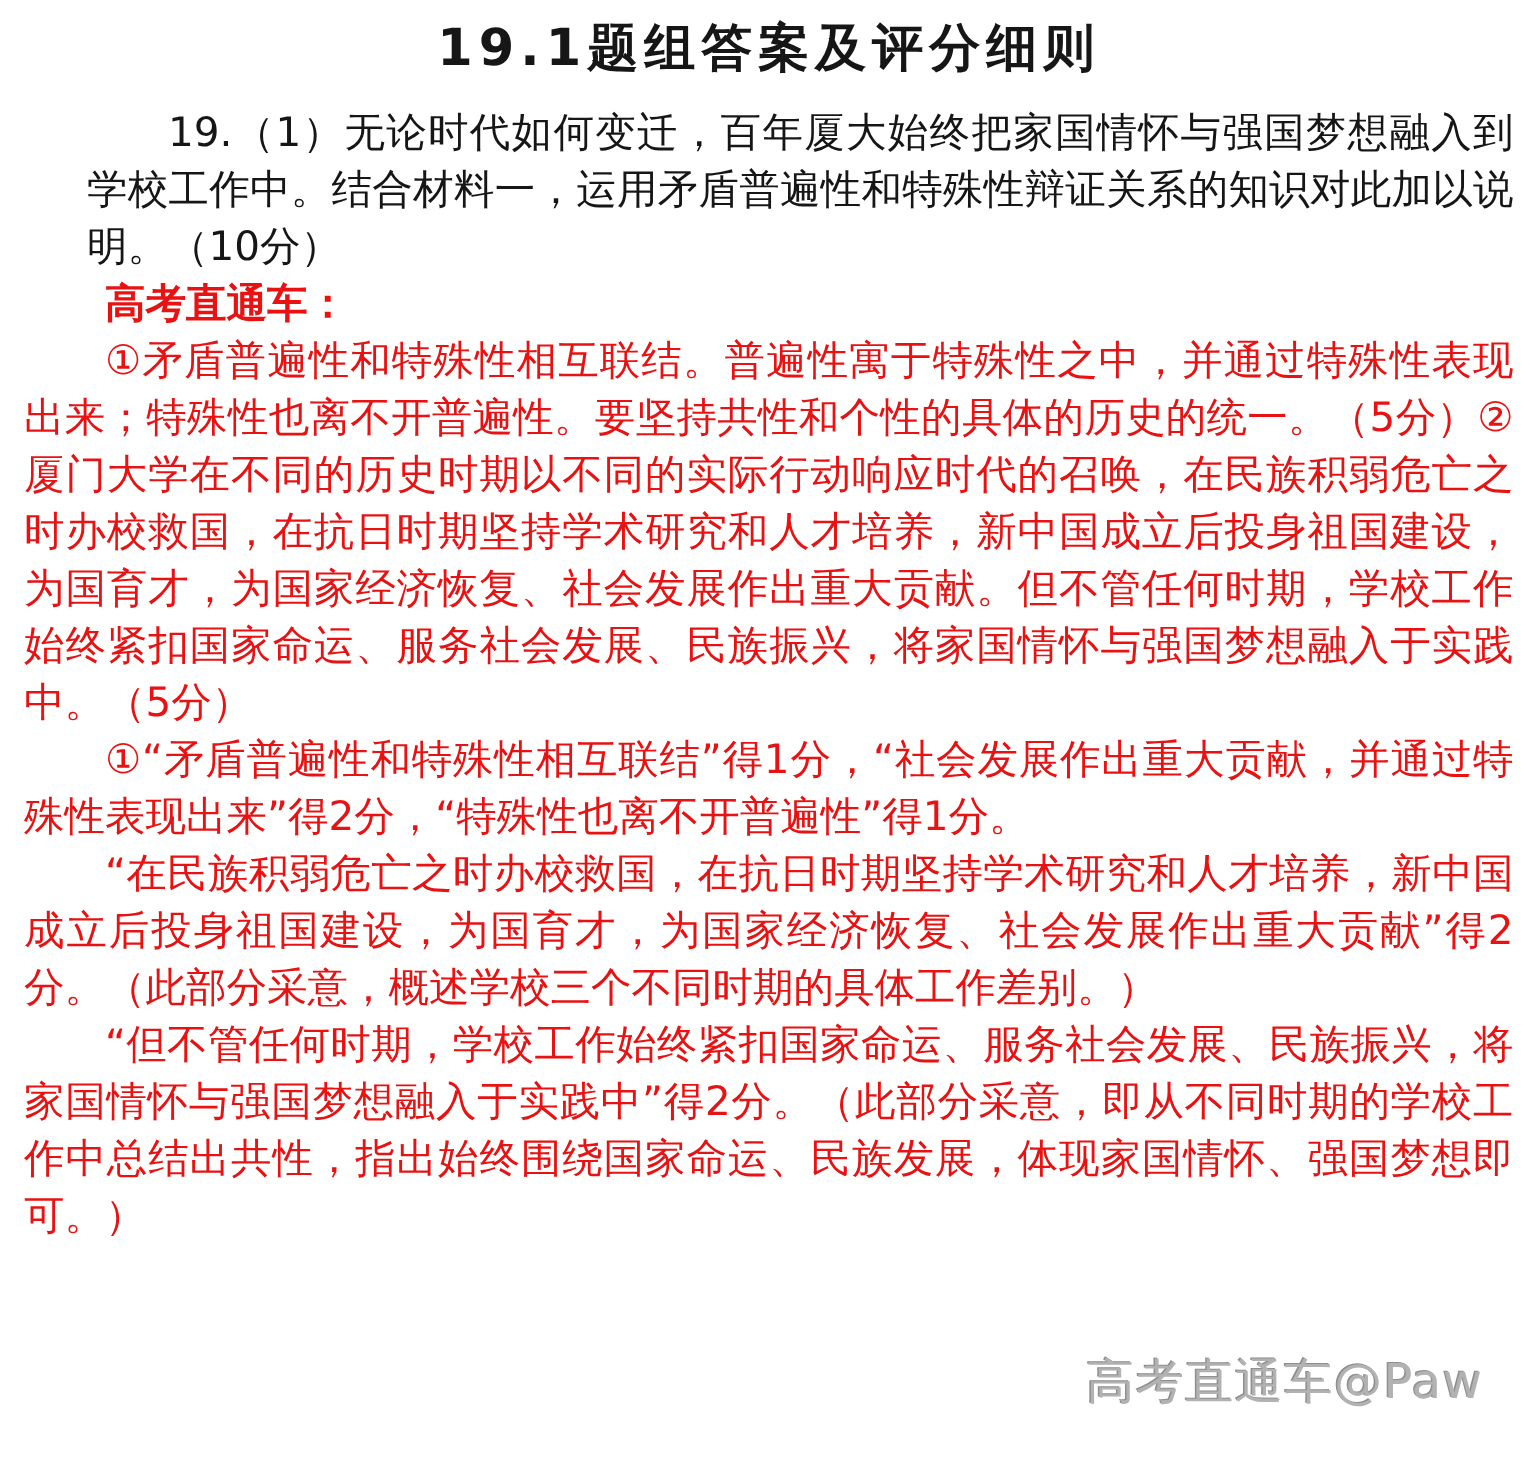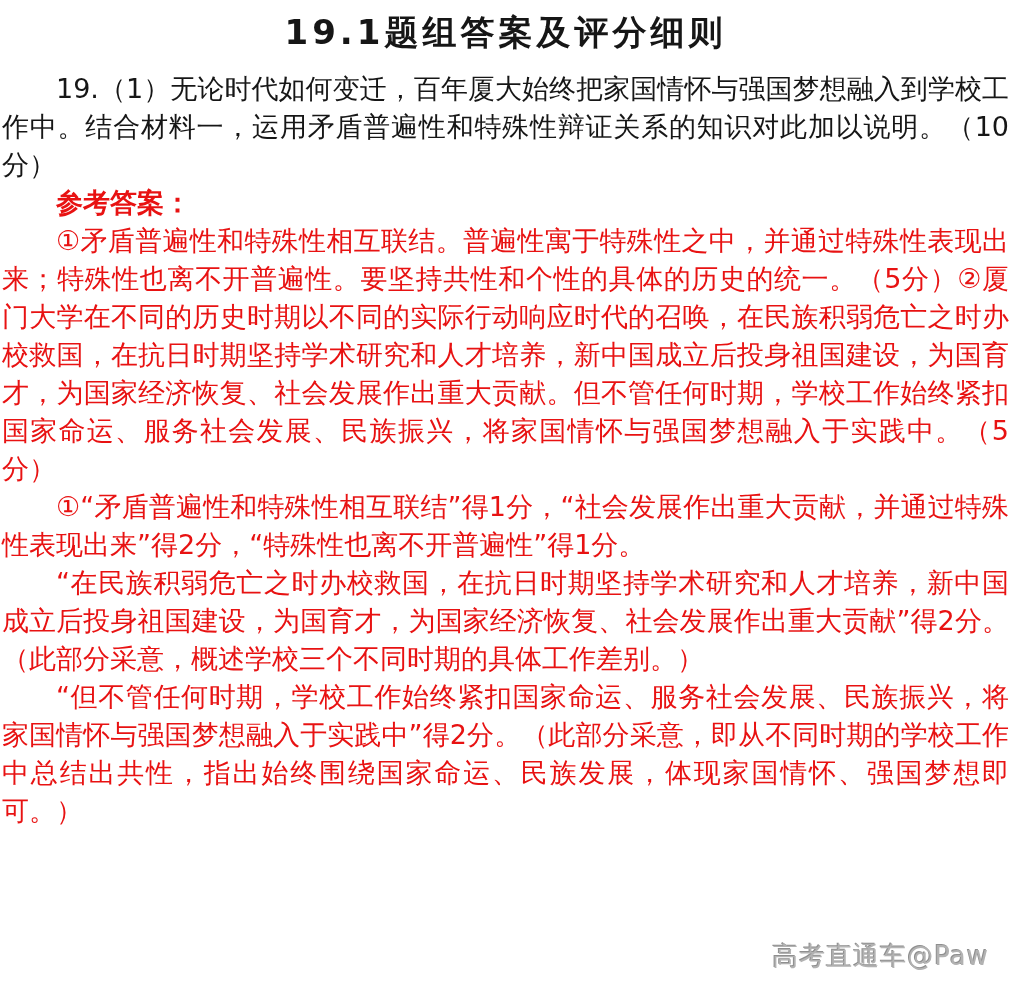--- a/index.html
+++ b/index.html
@@ -13,69 +13,69 @@
     width: 1015px;
     background: var(--paper);
     font-family: "DejaVu Sans", sans-serif;
   }
   .page {
     position: relative;
     width: 1015px;
     height: 980px;
     background: var(--paper);
     overflow: hidden;
-    padding: 8px 6px 0 2px;
+    padding: 8px 6px 0 16px;
   }
   .doc-title {
     text-align: center;
     font-size: 34px;
     font-weight: 600;
     color: var(--ink);
     letter-spacing: 4px;
     line-height: 48px;
     margin-bottom: 14px;
   }
   .para {
     font-size: 27px;
     line-height: 38px;
     text-align: justify;
     text-justify: inter-ideograph;
     text-indent: 2em;
     word-break: break-all;
   }
-  .para.black { color: var(--ink); }
+  .para.black { color: var(--ink); margin-left: 42px; }
   .para.red   { color: var(--red); }
   .heading {
     font-size: 27px;
     line-height: 38px;
     font-weight: 700;
     color: var(--red);
     text-indent: 2em;
   }
   .watermark {
     position: absolute;
     right: 26px;
-    bottom: 6px;
-    font-size: 26px;
+    bottom: 36px;
+    font-size: 32px;
     color: var(--wm);
     letter-spacing: 1px;
     text-shadow: -1px -1px 0 #8f8f8f, 1px 1px 0 #ffffff;
     font-family: "DejaVu Sans", sans-serif;
   }
 </style>
 </head>
 <body>
 
 <div class="page">
 
   <h1 class="doc-title">19.1题组答案及评分细则</h1>
 
   <p class="para black">19.（1）无论时代如何变迁，百年厦大始终把家国情怀与强国梦想融入到学校工作中。结合材料一，运用矛盾普遍性和特殊性辩证关系的知识对此加以说明。（10分）</p>
 
-  <p class="heading">参考答案：</p>
+  <p class="heading">高考直通车：</p>
 
   <p class="para red">①矛盾普遍性和特殊性相互联结。普遍性寓于特殊性之中，并通过特殊性表现出来；特殊性也离不开普遍性。要坚持共性和个性的具体的历史的统一。（5分）②厦门大学在不同的历史时期以不同的实际行动响应时代的召唤，在民族积弱危亡之时办校救国，在抗日时期坚持学术研究和人才培养，新中国成立后投身祖国建设，为国育才，为国家经济恢复、社会发展作出重大贡献。但不管任何时期，学校工作始终紧扣国家命运、服务社会发展、民族振兴，将家国情怀与强国梦想融入于实践中。（5分）</p>
 
 
   <p class="para red">①“矛盾普遍性和特殊性相互联结”得1分，“社会发展作出重大贡献，并通过特殊性表现出来”得2分，“特殊性也离不开普遍性”得1分。</p>
 
 
 
   <p class="para red">“在民族积弱危亡之时办校救国，在抗日时期坚持学术研究和人才培养，新中国成立后投身祖国建设，为国育才，为国家经济恢复、社会发展作出重大贡献”得2分。（此部分采意，概述学校三个不同时期的具体工作差别。）</p>
 

